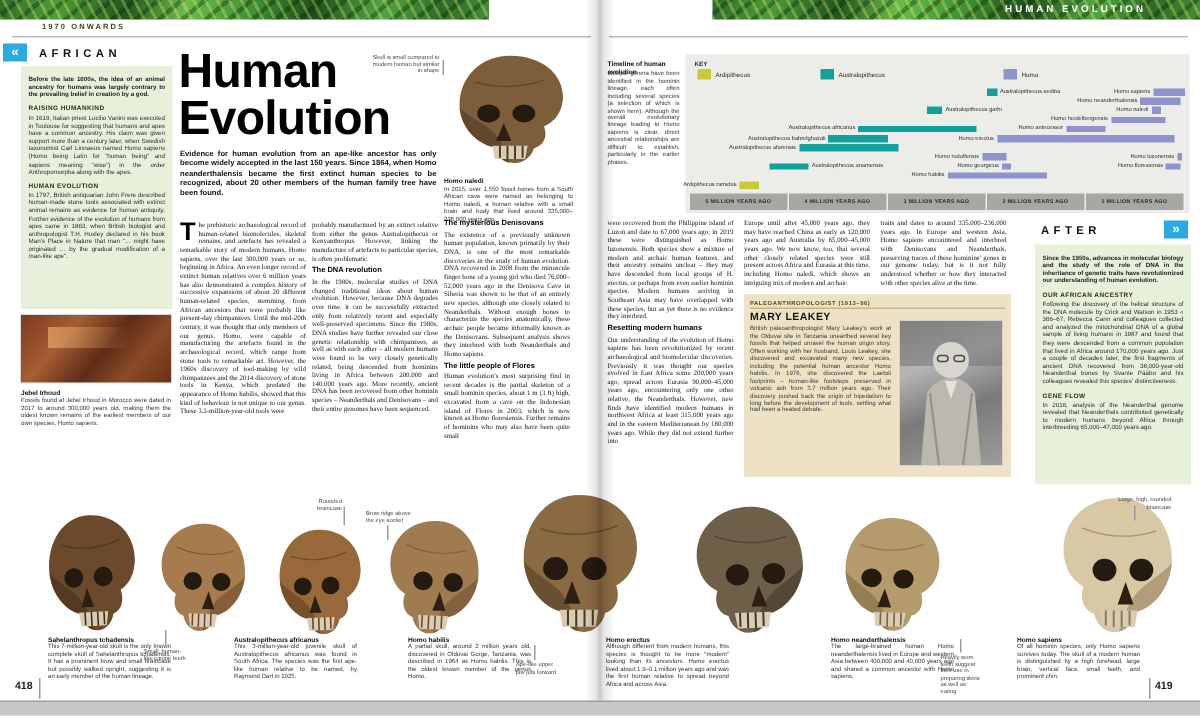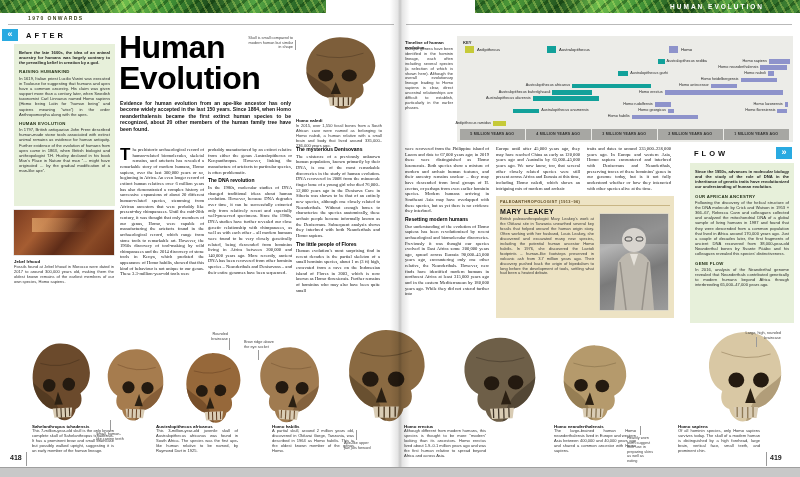--- a/index.html
+++ b/index.html
@@ -62,21 +62,21 @@
 <div id="spread">
 
   <div class="abs leaf" style="left:0;width:326px;"></div>
   <div class="abs leaf" style="left:475px;width:325px;"></div>
   <div class="abs runhead-r">HUMAN EVOLUTION</div>
   <div class="abs runhead-l">1970 ONWARDS</div>
   <div class="abs hairline" style="left:8px;top:24px;width:386px;"></div>
   <div class="abs hairline" style="left:406px;top:24px;width:386px;"></div>
 
   <div class="abs chev" style="left:2px;top:29px;">«</div>
-  <div class="abs tab-label" style="left:26px;top:31px;">AFTER</div>
+  <div class="abs tab-label" style="left:26px;top:31px;">AFRICAN</div>
 
   <div class="abs greenbox" style="left:14px;top:44px;width:101px;height:162px;">
     <div class="gb-intro">Before the late 1600s, the idea of an animal ancestry for humans was largely contrary to the prevailing belief in creation by a god.</div>
     <div class="gb-head">RAISING HUMANKIND</div>
     <div>In 1619, Italian priest Lucilio Vanini was executed in Toulouse for suggesting that humans and apes have a common ancestry. His claim was given support more than a century later, when Swedish taxonomist Carl Linnaeus named Homo sapiens (Homo being Latin for “human being” and sapiens meaning “wise”) in the order Anthropomorpha along with the apes.</div>
     <div class="gb-head">HUMAN EVOLUTION</div>
     <div>In 1797, British antiquarian John Frere described human-made stone tools associated with extinct animal remains as evidence for human antiquity. Further evidence of the evolution of humans from apes came in 1863, when British biologist and anthropologist T.H. Huxley declared in his book Man’s Place in Nature that man “… might have originated … by the gradual modification of a man-like ape”.</div>
   </div>
 
   <div class="abs photo" style="left:14px;top:210px;width:100px;height:45px;
@@ -163,21 +163,21 @@
       <div class="tl-label" style="top: 72.2px; right: 17.54px; text-align: right;">Homo floresiensis</div>
       <div class="tl-bar" style="left: 327.72px; top: 66.4px; width: 3px; background: rgb(142, 147, 203);"></div>
       <div class="tl-label" style="top: 66px; right: 10.28px; text-align: right;">Homo luzonensis</div>
       <div class="axis-seg" style="left: 3px; top: 93px; width: 64.5px;">5 MILLION YEARS AGO</div>
       <div class="axis-seg" style="left: 69px; top: 93px; width: 64.5px;">4 MILLION YEARS AGO</div>
       <div class="axis-seg" style="left: 135px; top: 93px; width: 64.5px;">3 MILLION YEARS AGO</div>
       <div class="axis-seg" style="left: 201px; top: 93px; width: 64.5px;">2 MILLION YEARS AGO</div>
       <div class="axis-seg" style="left: 267px; top: 93px; width: 64.5px;">1 MILLION YEARS AGO</div>
     </div>
 
-  <div class="abs tab-label" style="left:694px;top:149px;">FLOW</div>
+  <div class="abs tab-label" style="left:694px;top:149px;">AFTER</div>
   <div class="abs chev" style="left:776px;top:147px;">»</div>
 
   <div class="abs greenbox" style="left:690px;top:163px;width:104px;height:160px;">
     <div class="gb-intro">Since the 1950s, advances in molecular biology and the study of the role of DNA in the inheritance of genetic traits have revolutionized our understanding of human evolution.</div>
     <div class="gb-head">OUR AFRICAN ANCESTRY</div>
     <div>Following the discovery of the helical structure of the DNA molecule by Crick and Watson in 1953 « 366–67, Rebecca Cann and colleagues collected and analyzed the mitochondrial DNA of a global sample of living humans in 1987 and found that they were descended from a common population that lived in Africa around 170,000 years ago. Just a couple of decades later, the first fragments of ancient DNA recovered from 38,000-year-old Neanderthal bones by Svante Pääbo and his colleagues revealed this species’ distinctiveness.</div>
     <div class="gb-head">GENE FLOW</div>
     <div>In 2016, analysis of the Neanderthal genome revealed that Neanderthals contributed genetically to modern humans beyond Africa through interbreeding 65,000–47,000 years ago.</div>
   </div>
 

